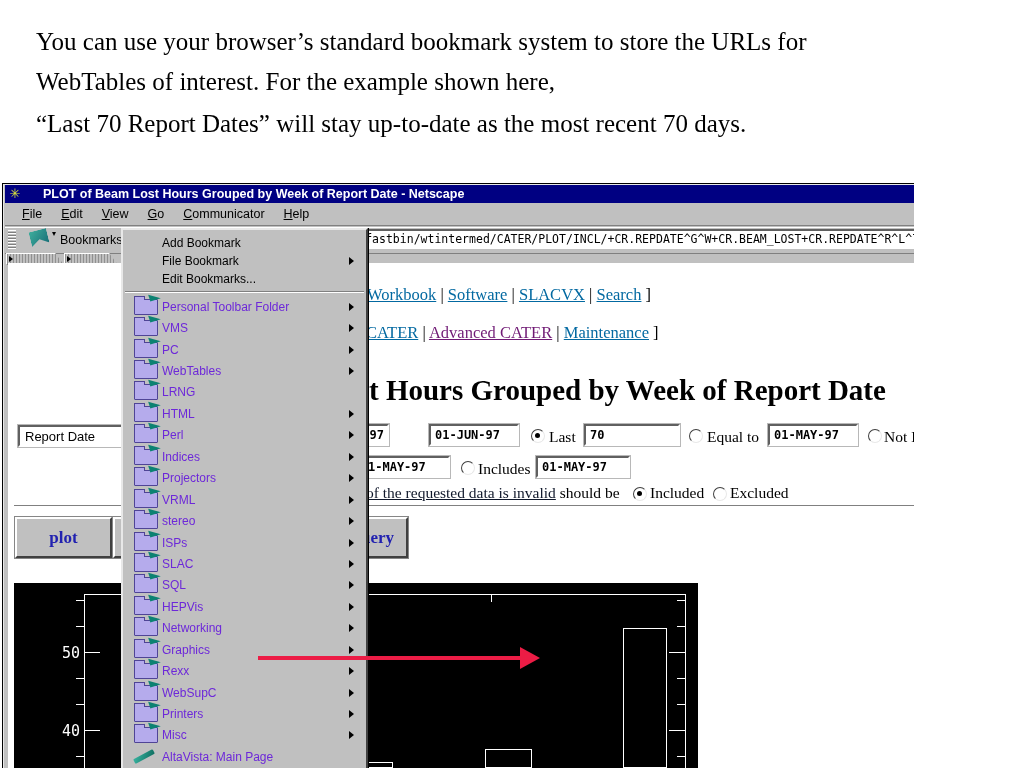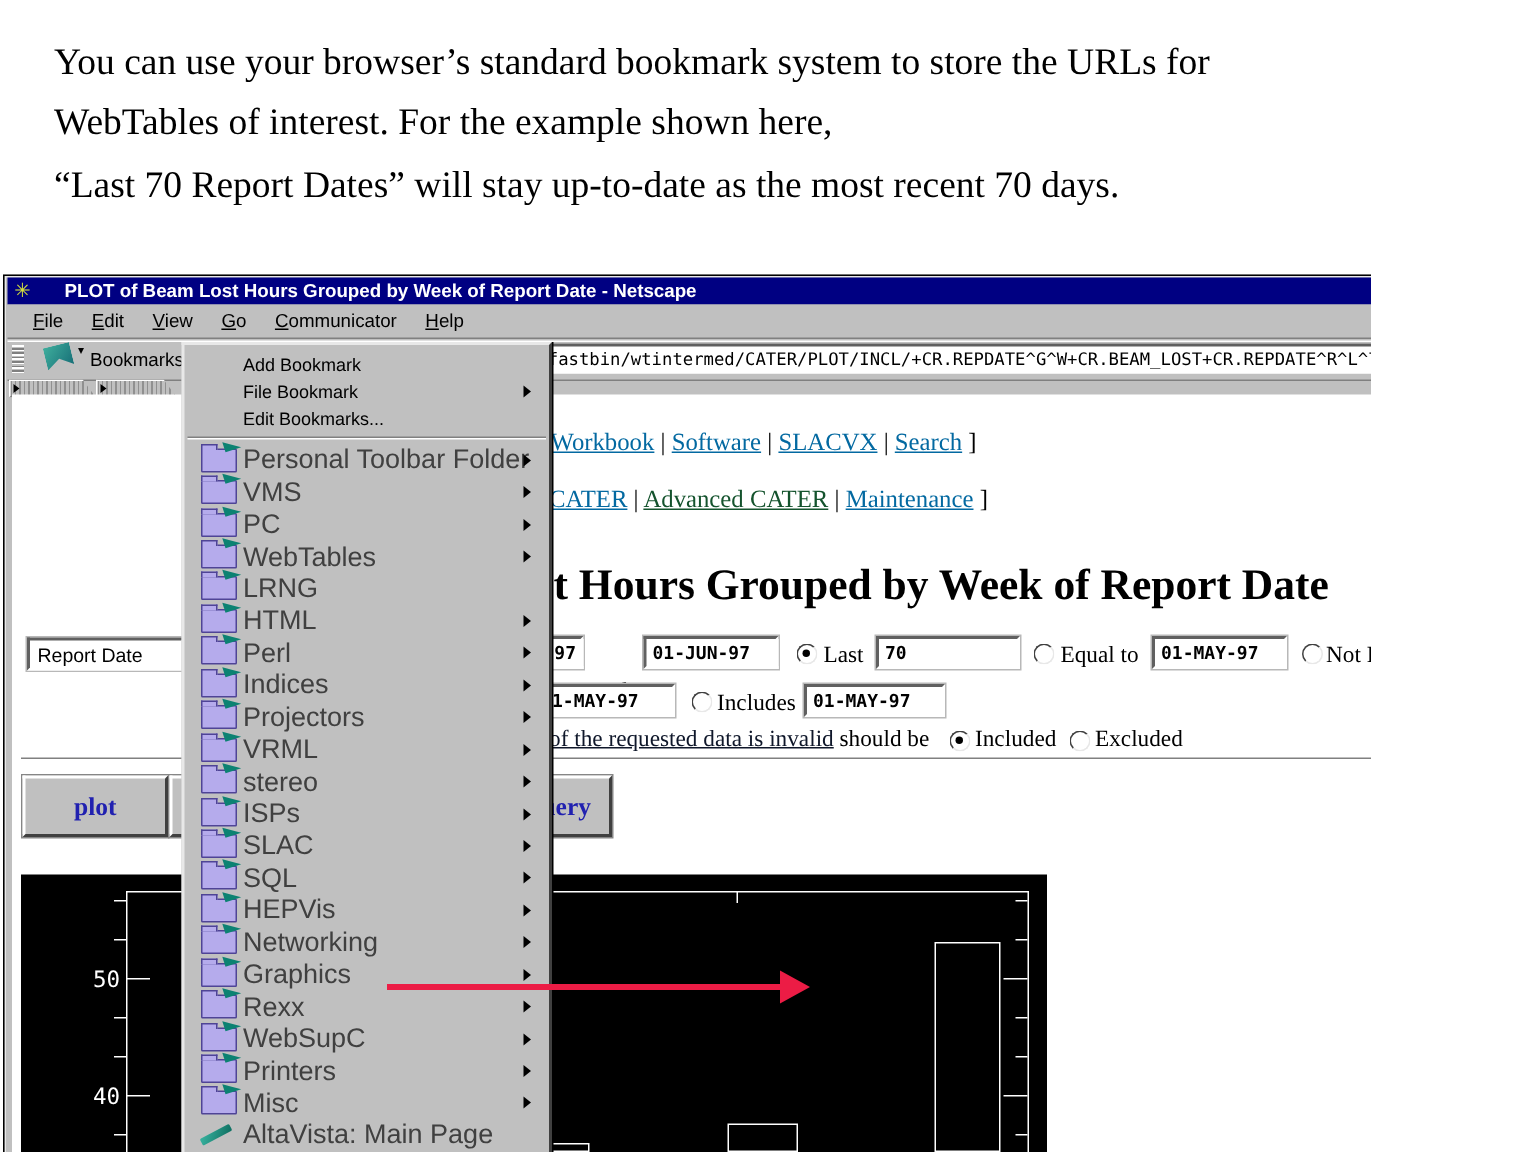--- a/index.html
+++ b/index.html
@@ -49,21 +49,21 @@
   
   #logo{position:absolute;left:16px;top:276px;width:150px;height:72px;background:#fff;border:2px solid #2a1d6e;overflow:hidden;}
   #logo .sl{position:absolute;left:38px;top:6px;font-family:"Liberation Serif",serif;font-weight:bold;font-size:46px;
             color:#7fa6d9;text-shadow:1px 1px 0 #4a6fa8;}
   #logo .swoosh{position:absolute;left:-10px;top:30px;width:200px;height:1px;background:#9a9a9a;transform:rotate(-8deg);}
   #logo .swoosh2{position:absolute;left:-10px;top:44px;width:200px;height:1px;background:#ababab;transform:rotate(-4deg);}
 
   
   .navline{position:absolute;font-family:"Liberation Serif",serif;font-size:16.5px;white-space:nowrap;color:#000;}
   .navline a{color:#0369a1;text-decoration:underline;}
-  .navline a.visited{color:#14532d;}
+  .navline a.visited{color:#701a75;}
 
   #heading{position:absolute;left:369px;top:374px;font-family:"Liberation Serif",serif;font-weight:bold;font-size:29px;color:#000;white-space:nowrap;}
 
   
   .tfield{position:absolute;height:22px;background:#fff;box-sizing:border-box;border:2px solid;border-color:#606060 #fff #fff #606060;
           box-shadow:0 0 0 1px #b8b8b8;display:flex;align-items:center;
           font-family:"DejaVu Sans Mono",monospace;font-weight:bold;font-size:12px;color:#000;white-space:nowrap;overflow:hidden;}
   .flabel{position:absolute;font-family:"Liberation Serif",serif;font-size:15.5px;color:#000;white-space:nowrap;}
   .radio{position:absolute;width:12px;height:12px;border-radius:50%;background:#fff;border:1px solid;border-color:#404040 #e8e8e8 #e8e8e8 #404040;}
   .radio.checked::after{content:"";position:absolute;left:3px;top:3px;width:5px;height:5px;border-radius:50%;background:#000;}
@@ -78,21 +78,21 @@
   #plot{position:absolute;left:14px;top:583px;width:684px;height:185px;background:#000;}
   .pline{position:absolute;background:#fff;}
   .ptext{position:absolute;color:#fff;font-family:"DejaVu Sans Mono",monospace;font-size:15px;text-align:right;width:30px;}
   .pbar{position:absolute;border:1px solid #fff;background:#000;box-sizing:border-box;}
 
   
   #bmenu{position:absolute;left:121px;top:228px;width:247px;height:545px;background:#c0c0c0;box-sizing:border-box;
          border:2px solid;border-color:#e8e8e8 #404040 #404040 #e8e8e8;box-shadow:1px 0 0 #000;
          padding-top:4px;z-index:100;}
   .m-action{height:18px;display:flex;align-items:center;font-size:12px;color:#000;position:relative;}
-  .m-item{height:21.45px;display:flex;align-items:center;font-size:18px;color:#404040;position:relative;}
+  .m-item{height:21.45px;display:flex;align-items:center;font-size:12px;color:#6d28d9;position:relative;}
   .m-label{position:absolute;left:39px;white-space:nowrap;}
   .m-arrow{position:absolute;right:12px;width:0;height:0;border-left:5px solid #000;border-top:4px solid transparent;border-bottom:4px solid transparent;}
   .m-sep{height:0;border-top:1px solid #808080;border-bottom:1px solid #fff;margin:3px 2px;}
   .f-icon{position:absolute;left:11px;width:22px;height:14px;background:#b5abec;border:1px solid #4f4496;border-radius:1px;}
   .f-icon::before{content:"";position:absolute;left:-1px;top:-4px;width:9px;height:3px;background:#b5abec;border:1px solid #4f4496;border-bottom:none;}
   .f-icon::after{content:"";position:absolute;right:-3px;top:-7px;width:0;height:0;
                  border-left:11px solid #0c8272;border-top:7px solid transparent;transform:rotate(-18deg);}
   .p-icon{position:absolute;left:10px;top:8px;width:22px;height:5px;background:linear-gradient(135deg,#39b3a0,#0e6e60);transform:rotate(-28deg);border-radius:1px;}
 
   

